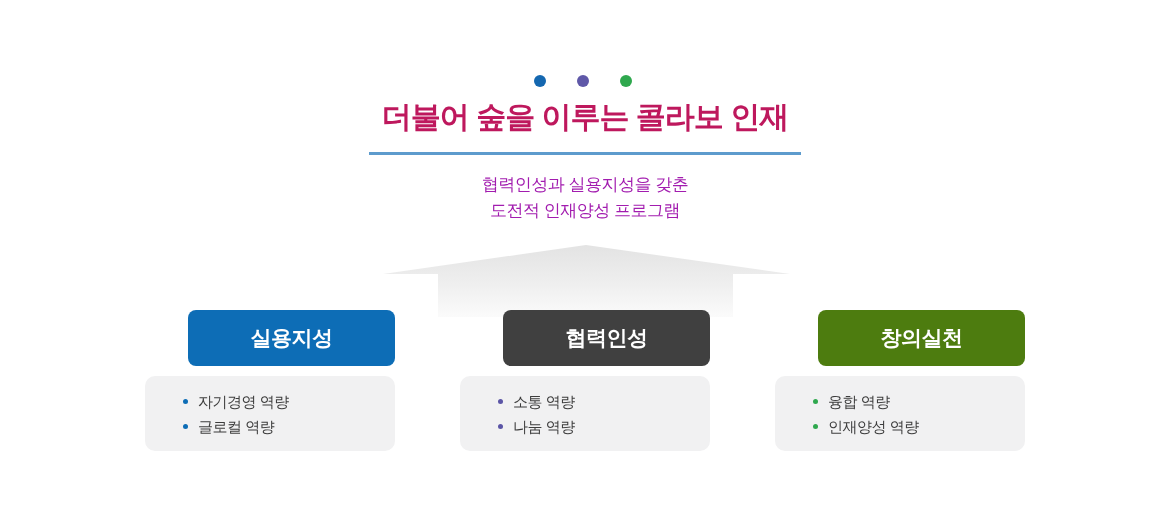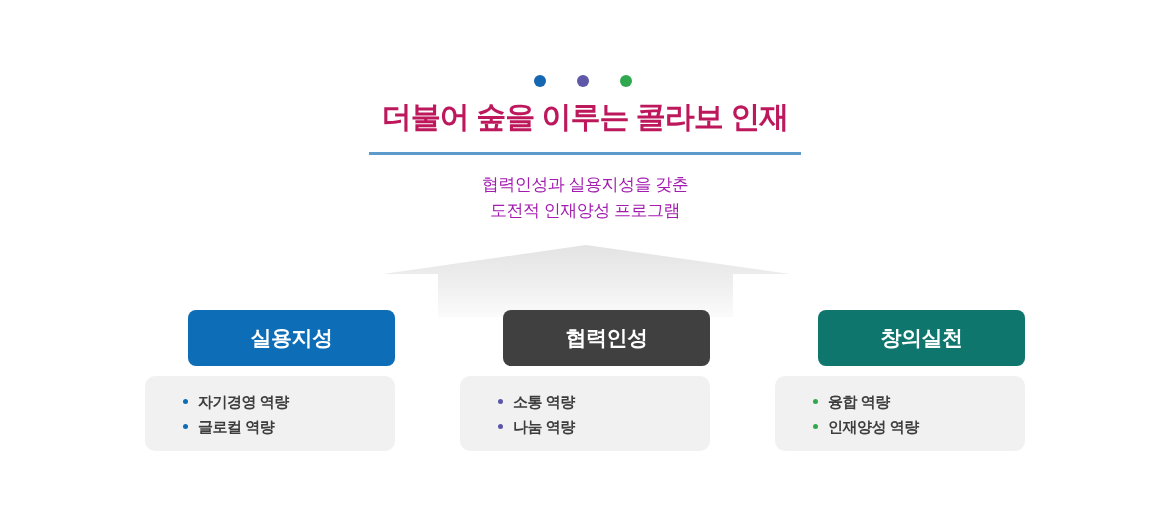--- a/index.html
+++ b/index.html
@@ -94,21 +94,20 @@
     font-weight: 700;
     letter-spacing: -0.5px;
     margin-left: 43px;
   }
   .col-body {
     margin-top: 10px;
     height: 75px;
     border-radius: 10px;
     background: #f1f1f2;
     padding: 13px 10px 0 38px;
-    font-weight: bold;
   }
   .item {
     display: flex;
     align-items: center;
     font-size: 15px;
     line-height: 25px;
     color: #3d3d3d;
     letter-spacing: -0.5px;
   }
   .bullet {
@@ -173,21 +172,21 @@
         <span>소통 역량</span>
       </div>
       <div class="item">
         <span class="bullet" style="background-color: rgb(91, 85, 166);"></span>
         <span>나눔 역량</span>
       </div>
     </div>
   </div>
 
   <div class="column col-3">
-    <div class="col-header" style="background-color: #0f766e;">창의실천</div>
+    <div class="col-header" style="background-color: #4d7c0f;">창의실천</div>
     <div class="col-body">
       <div class="item">
         <span class="bullet" style="background-color: rgb(47, 168, 78);"></span>
         <span>융합 역량</span>
       </div>
       <div class="item">
         <span class="bullet" style="background-color: rgb(47, 168, 78);"></span>
         <span>인재양성 역량</span>
       </div>
     </div>

